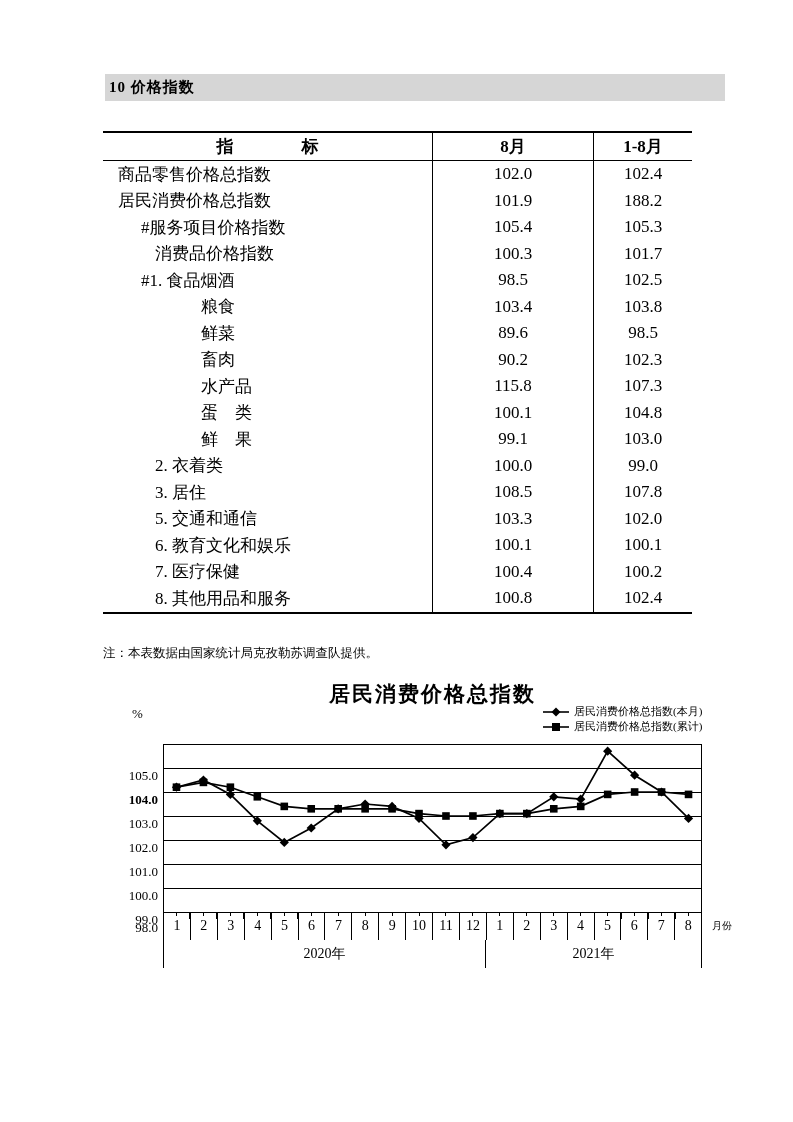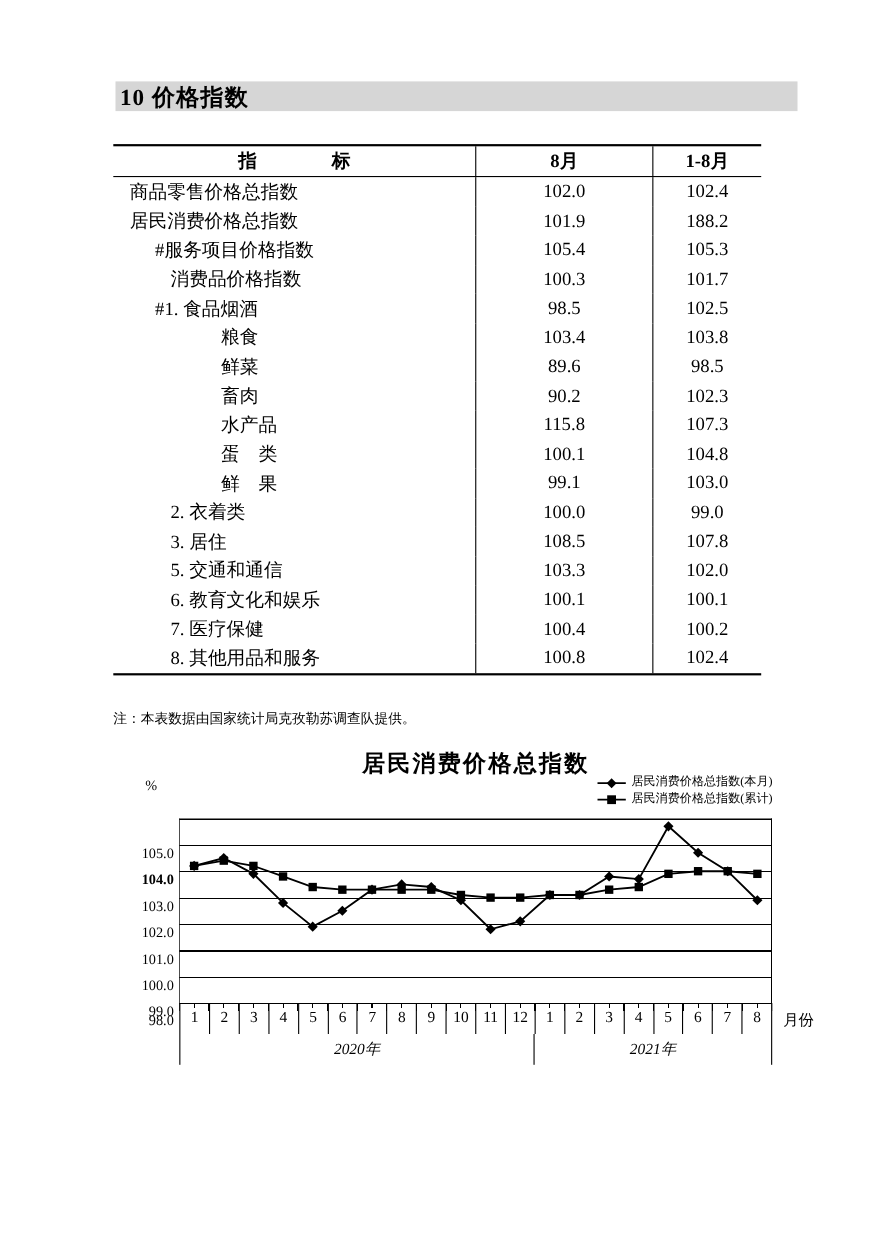--- a/index.html
+++ b/index.html
@@ -2,21 +2,21 @@
 <html><head>
 <meta charset="utf-8">
 <style>
   * { margin:0; padding:0; box-sizing:border-box; }
   body { background:#fff; font-family:"Liberation Serif","DejaVu Serif",serif; color:#000; }
   .page { position:relative; width:793px; height:1122px; background:#ffffff; overflow:hidden; }
 
   
   .section-bar { position:absolute; left:105px; top:74px; width:620px; height:27px;
                  display:flex; align-items:center; padding-left:4px; }
-  .section-bar span { font-weight:bold; font-size:21px; letter-spacing:1px; }
+  .section-bar span { font-weight:bold; font-size:15px; letter-spacing:1px; }
 
   
   .tbl { position:absolute; left:103px; top:131px; width:589px; font-size:17px; }
   .tbl-head { display:flex; height:30px; border-top:2.5px solid #000; border-bottom:1.5px solid #000; font-weight:bold; }
   .tbl-head .c1 { width:329px; display:flex; align-items:center; justify-content:center; }
   .tbl-head .c2 { width:161px; border-left:1.5px solid #000; display:flex; align-items:center; justify-content:center; }
   .tbl-head .c3 { width:99px;  border-left:1.5px solid #000; display:flex; align-items:center; justify-content:center; }
   .tbl-body { border-bottom:2.5px solid #000; }
   .trow { display:flex; height:26.5px; }
   .trow .c1 { width:329px; display:flex; align-items:center; }
@@ -36,24 +36,24 @@
   .legend-row svg { margin-right:5px; }
   .ylabels { position:absolute; left:114px; top:736px; width:44px; }
   .ylab { position:absolute; right:0; width:44px; text-align:right; font-size:13px;margin-top:32px; }
   .plot { position:absolute; left:163px; top:744px; }
   .xaxis { position:absolute; left:163px; top:912px; width:539px; height:56px;
            border-left:1px solid #000; border-right:1px solid #000; font-size:14px; }
   .months { display:flex; height:28px; }
   .mcell { flex:1; display:flex; align-items:center; justify-content:center; border-right:1px solid #000; }
   .mcell:last-child { border-right:none; }
   .years { display:flex; height:28px; }
-  .ycell { display:flex; align-items:center; justify-content:center;font-style:italic; }
+  .ycell { display:flex; align-items:center; justify-content:center; }
   .ycell.y2020 { width:60%; border-right:1px solid #000; }
   .ycell.y2021 { width:40%; }
-  .xunit { position:absolute; left:712px; top:919px; font-size:14px;text-align:center; }
+  .xunit { position:absolute; left:712px; top:919px; font-size:10px;text-align:center; }
 </style>
 </head>
 <body>
 
 <div class="page">
 
   <div class="section-bar" style="background: rgb(214, 214, 214);">
     <span>10 价格指数</span>
   </div>
 

